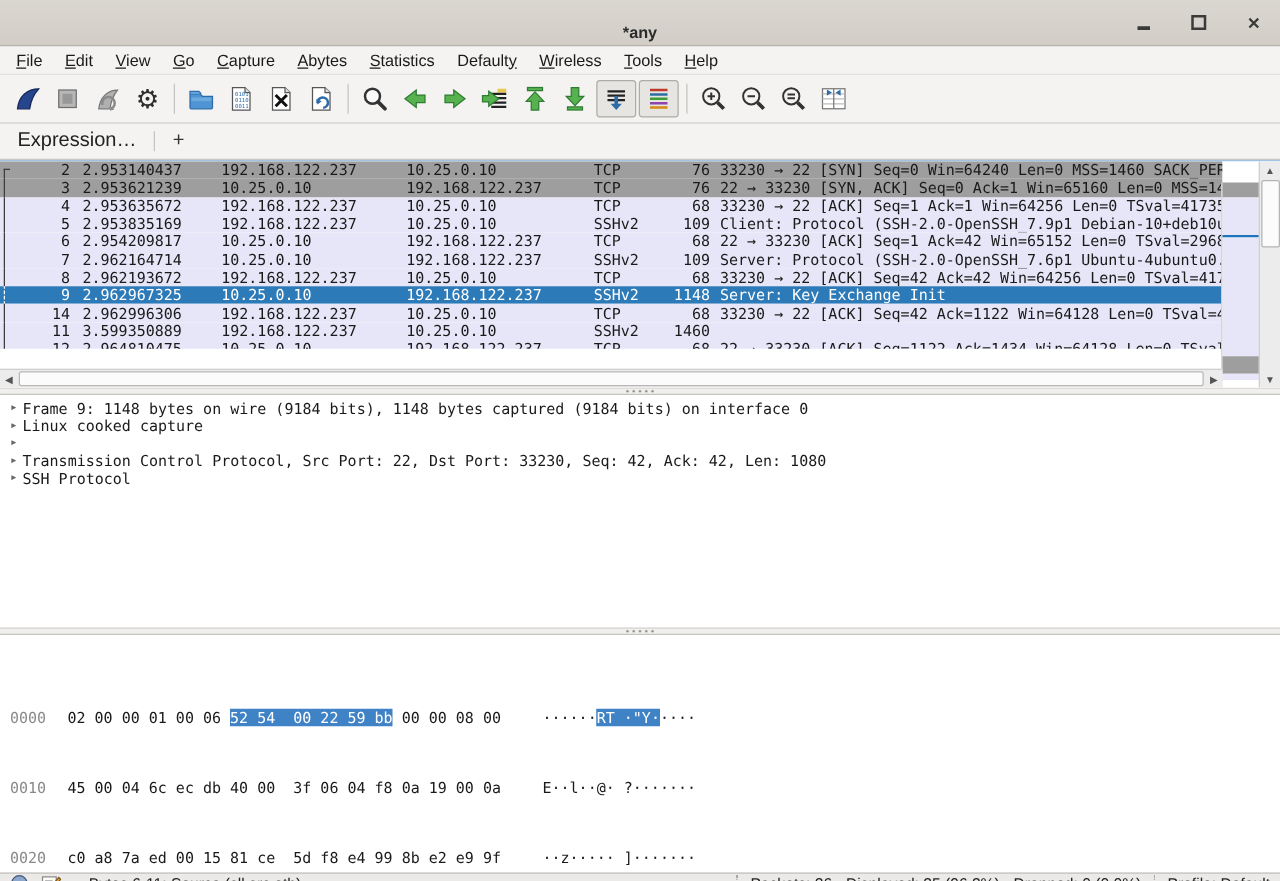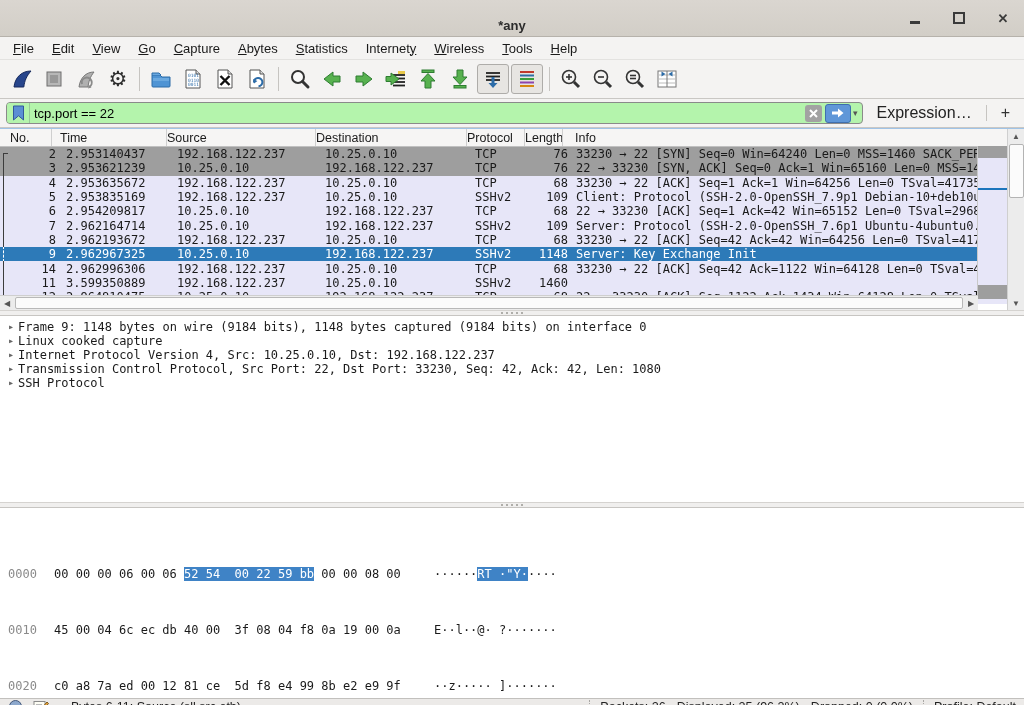--- a/index.html
+++ b/index.html
@@ -141,21 +141,21 @@
 
       <span class="menu-item">
         <span><span></span><u>A</u><span>bytes</span></span>
       </span>
 
       <span class="menu-item">
         <span><span></span><u>S</u><span>tatistics</span></span>
       </span>
 
       <span class="menu-item">
-        <span><span>Internet</span><u>y</u><span></span></span>
+        <span><span>Default</span><u>y</u><span></span></span>
       </span>
 
       <span class="menu-item">
         <span><span></span><u>W</u><span>ireless</span></span>
       </span>
 
       <span class="menu-item">
         <span><span></span><u>T</u><span>ools</span></span>
       </span>
 
@@ -313,75 +313,26 @@
             <line x1="3" y1="16" x2="21" y2="16"></line>
           </g>
           <line x1="12" y1="4" x2="12" y2="20" stroke="#777"></line>
           <polygon points="10.5,7 6.5,4.5 6.5,9.5" fill="#2d6ca8"></polygon>
           <polygon points="13.5,7 17.5,4.5 17.5,9.5" fill="#2d6ca8"></polygon>
         </svg>
     </span>
   </div>
 
   <div class="filterbar">
-    <div class="filter-box">
-      <span class="fbookmark">
-        <svg width="13" height="16">
-            <path d="M1.5 1 h10 v14 l-5 -4.2 -5 4.2 z" fill="#5b8fd4" stroke="#33589c"></path>
-          </svg>
-      </span>
-      <input class="filter-input" type="text" value="tcp.port == 22" style="">
-      <span class="fclear">
-        <svg width="9" height="9">
-            <path d="M1 1 L8 8 M8 1 L1 8" stroke="#fff" stroke-width="2"></path>
-          </svg>
-      </span>
-      <span class="fapply">
-        <svg width="12" height="10">
-            <polygon points="0,3.5 6,3.5 6,0.5 11.5,5 6,9.5 6,6.5 0,6.5" fill="#fff"></polygon>
-          </svg>
-      </span>
-      <span class="fcaret">▾</span>
-    </div>
     <span class="expr-label">Expression…</span>
     <span class="fsep"></span>
     <span class="add-btn">+</span>
   </div>
 
   <div class="plist">
-    <div class="phead">
-
-        <span class="hc c-no">
-          <span class="c c-no">No.</span>
-        </span>
-
-        <span class="hc c-time">
-          <span class="c c-time">Time</span>
-        </span>
-
-        <span class="hc c-src">
-          <span class="c c-src">Source</span>
-        </span>
-
-        <span class="hc c-dst">
-          <span class="c c-dst">Destination</span>
-        </span>
-
-        <span class="hc c-proto">
-          <span class="c c-proto">Protocol</span>
-        </span>
-
-        <span class="hc c-len">
-          <span class="c c-len">Length</span>
-        </span>
-
-        <span class="hc c-info">
-          <span class="c c-info">Info</span>
-        </span>
-      </div>
     <div class="plist-body">
 
         <div class="prow gray">
           <span class="gut corner"></span>
           <span class="c c-no">2</span>
           <span class="c c-time">2.953140437</span>
           <span class="c c-src">192.168.122.237</span>
           <span class="c c-dst">10.25.0.10</span>
           <span class="c c-proto">TCP</span>
           <span class="c c-len">76</span>
@@ -534,21 +485,20 @@
         <span>Frame 9: 1148 bytes on wire (9184 bits), 1148 bytes captured (9184 bits) on interface 0</span>
       </div>
 
       <div class="drow">
         <span class="dtri">▸</span>
         <span>Linux cooked capture</span>
       </div>
 
       <div class="drow">
         <span class="dtri">▸</span>
-        <span>Internet Protocol Version 4, Src: 10.25.0.10, Dst: 192.168.122.237</span>
       </div>
 
       <div class="drow">
         <span class="dtri">▸</span>
         <span>Transmission Control Protocol, Src Port: 22, Dst Port: 33230, Seq: 42, Ack: 42, Len: 1080</span>
       </div>
 
       <div class="drow">
         <span class="dtri">▸</span>
         <span>SSH Protocol</span>
@@ -561,33 +511,33 @@
       <i></i>
       <i></i>
       <i></i>
     </div>
 
   <div class="bytes">
     
   
       <div class="hrow">
         <span class="hoff">0000</span>
-        <span class="hhex"><span>00 00 00 06 00 06 </span><span class="hsel-maybe hsel">52 54  00 22 59 bb</span><span> 00 00 08 00</span></span>
+        <span class="hhex"><span>02 00 00 01 00 06 </span><span class="hsel-maybe hsel">52 54  00 22 59 bb</span><span> 00 00 08 00</span></span>
         <span class="hascii"><span>······</span><span class="hsel">RT ·"Y·</span><span>····</span></span>
       </div>
     
       <div class="hrow">
         <span class="hoff">0010</span>
-        <span class="hhex"><span>45 00 04 6c ec db 40 00  3f 08 04 f8 0a 19 00 0a</span><span class="hsel-maybe"></span><span></span></span>
+        <span class="hhex"><span>45 00 04 6c ec db 40 00  3f 06 04 f8 0a 19 00 0a</span><span class="hsel-maybe"></span><span></span></span>
         <span class="hascii"><span>E··l··@· ?·······</span><span></span><span></span></span>
       </div>
     
       <div class="hrow">
         <span class="hoff">0020</span>
-        <span class="hhex"><span>c0 a8 7a ed 00 12 81 ce  5d f8 e4 99 8b e2 e9 9f</span><span class="hsel-maybe"></span><span></span></span>
+        <span class="hhex"><span>c0 a8 7a ed 00 15 81 ce  5d f8 e4 99 8b e2 e9 9f</span><span class="hsel-maybe"></span><span></span></span>
         <span class="hascii"><span>··z····· ]·······</span><span></span><span></span></span>
       </div>
     
       
     
       
     
       
     
       

